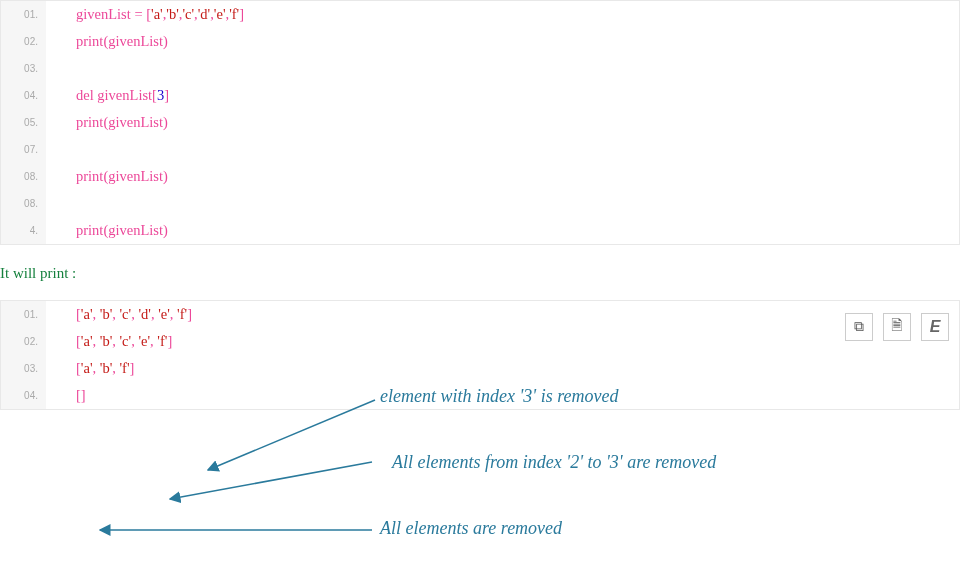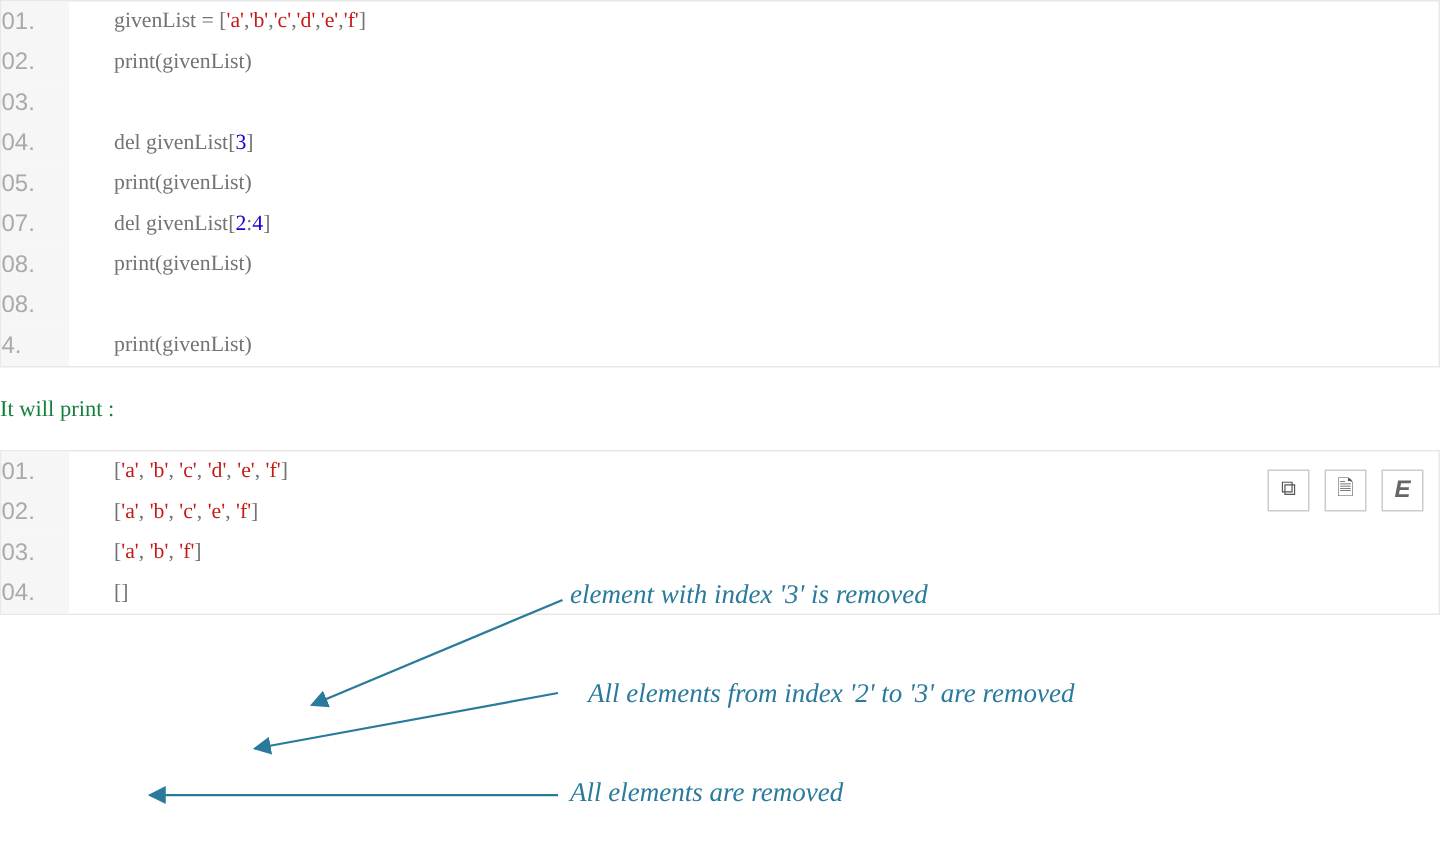--- a/index.html
+++ b/index.html
@@ -26,32 +26,33 @@
       align-items: center;
       min-height: 27px;
       font-family: Georgia, serif;
       font-size: 14.5px;
     }
     .line-gutter {
       width: 45px;
       min-width: 45px;
       background: #f6f6f6;
       color: #aaa;
+      text-align: right;
       padding-right: 8px;
-      font-size: 16px;
+      font-size: 10px;
       font-family: Arial, sans-serif;
       height: 27px;
       line-height: 27px;
     }
     .line-content {
       padding-left: 30px;
       white-space: pre;
       color: #333;
     }
-    .tok-plain { color: #737373; }
+    .tok-plain { color: #ec4899; }
     .tok-str { color: #c41a16; }
     .tok-num { color: #1c00cf; }
     .section-title {
       font-family: Georgia, serif;
       font-size: 15px;
       color: #15803d;
       margin: 20px 0 18px 0;
     }
     .block2 {
       position: relative;
@@ -129,21 +130,20 @@
       <div class="code-line">
         <div class="line-gutter">04.</div>
         <div class="line-content"><span class="tok-plain">del givenList[</span><span class="tok-num">3</span><span class="tok-plain">]</span></div>
       </div>
       <div class="code-line">
         <div class="line-gutter">05.</div>
         <div class="line-content"><span class="tok-plain">print(givenList)</span></div>
       </div>
       <div class="code-line">
         <div class="line-gutter">07.</div>
-        <div class="line-content"><span class="tok-plain">del givenList[</span><span class="tok-num">2</span><span class="tok-plain">:</span><span class="tok-num">4</span><span class="tok-plain">]</span></div>
       </div>
       <div class="code-line">
         <div class="line-gutter">08.</div>
         <div class="line-content"><span class="tok-plain">print(givenList)</span></div>
       </div>
       <div class="code-line">
         <div class="line-gutter">08.</div>
         <div class="line-content"></div>
       </div>
       <div class="code-line">

